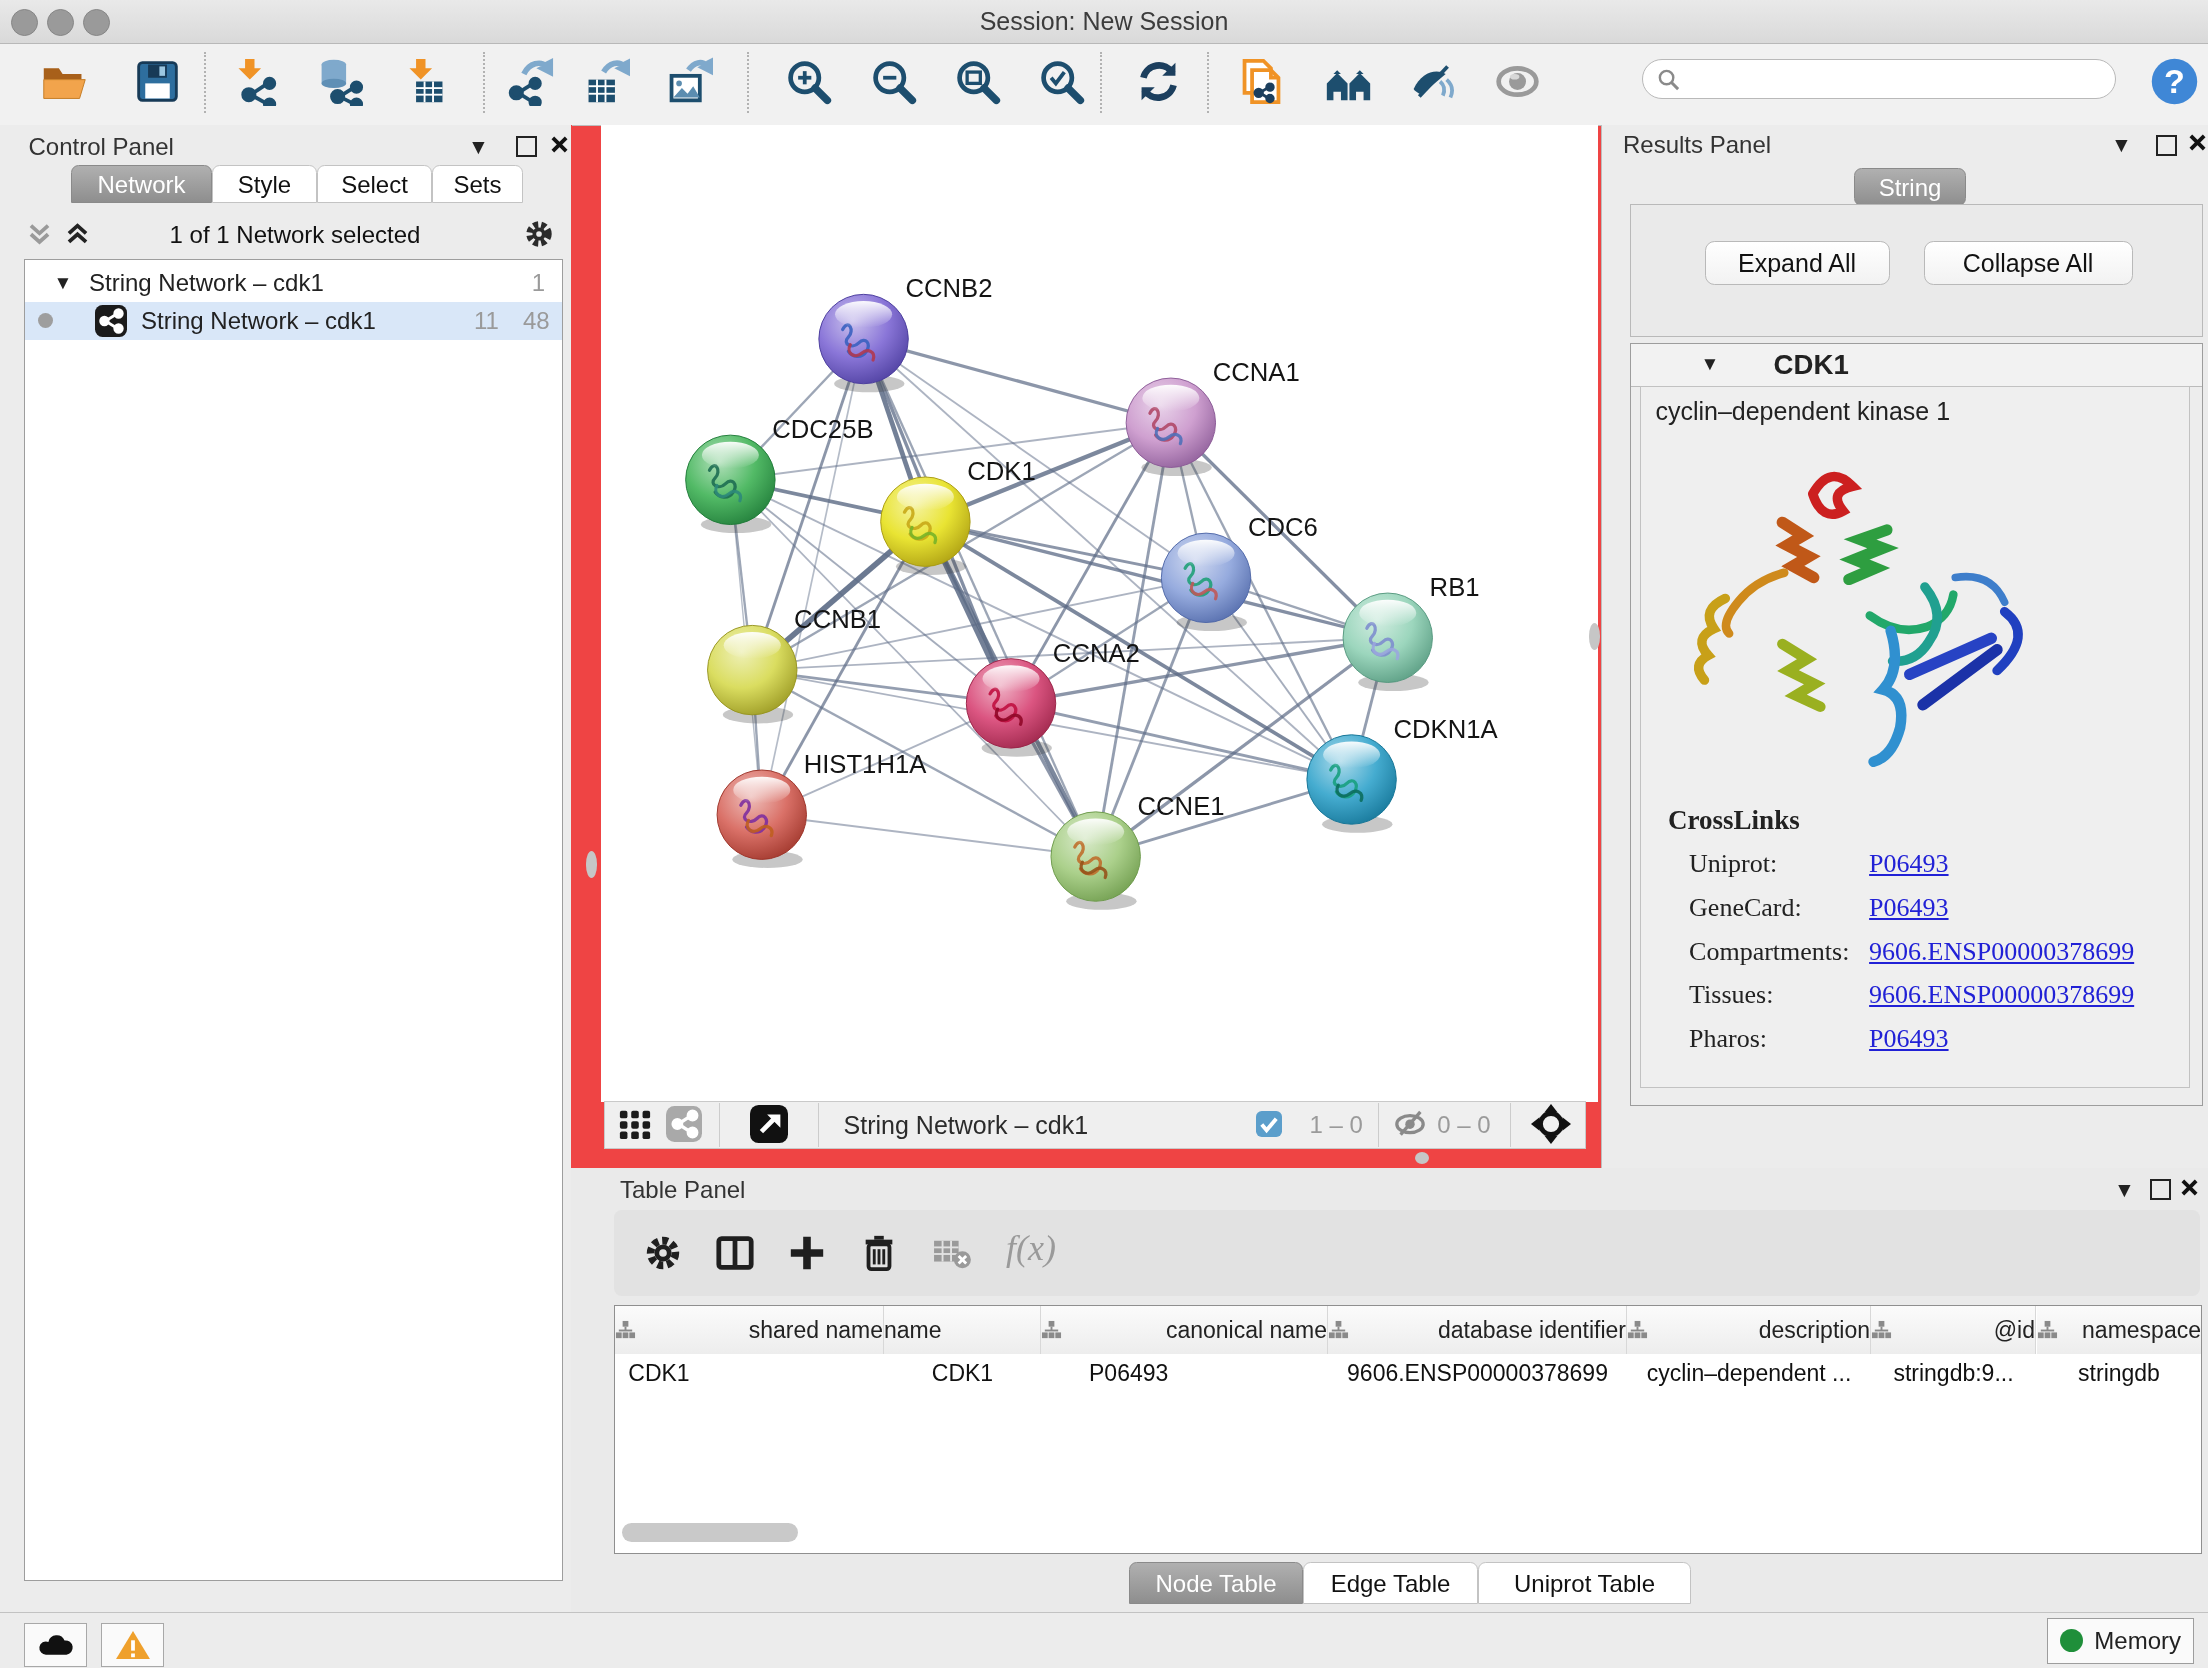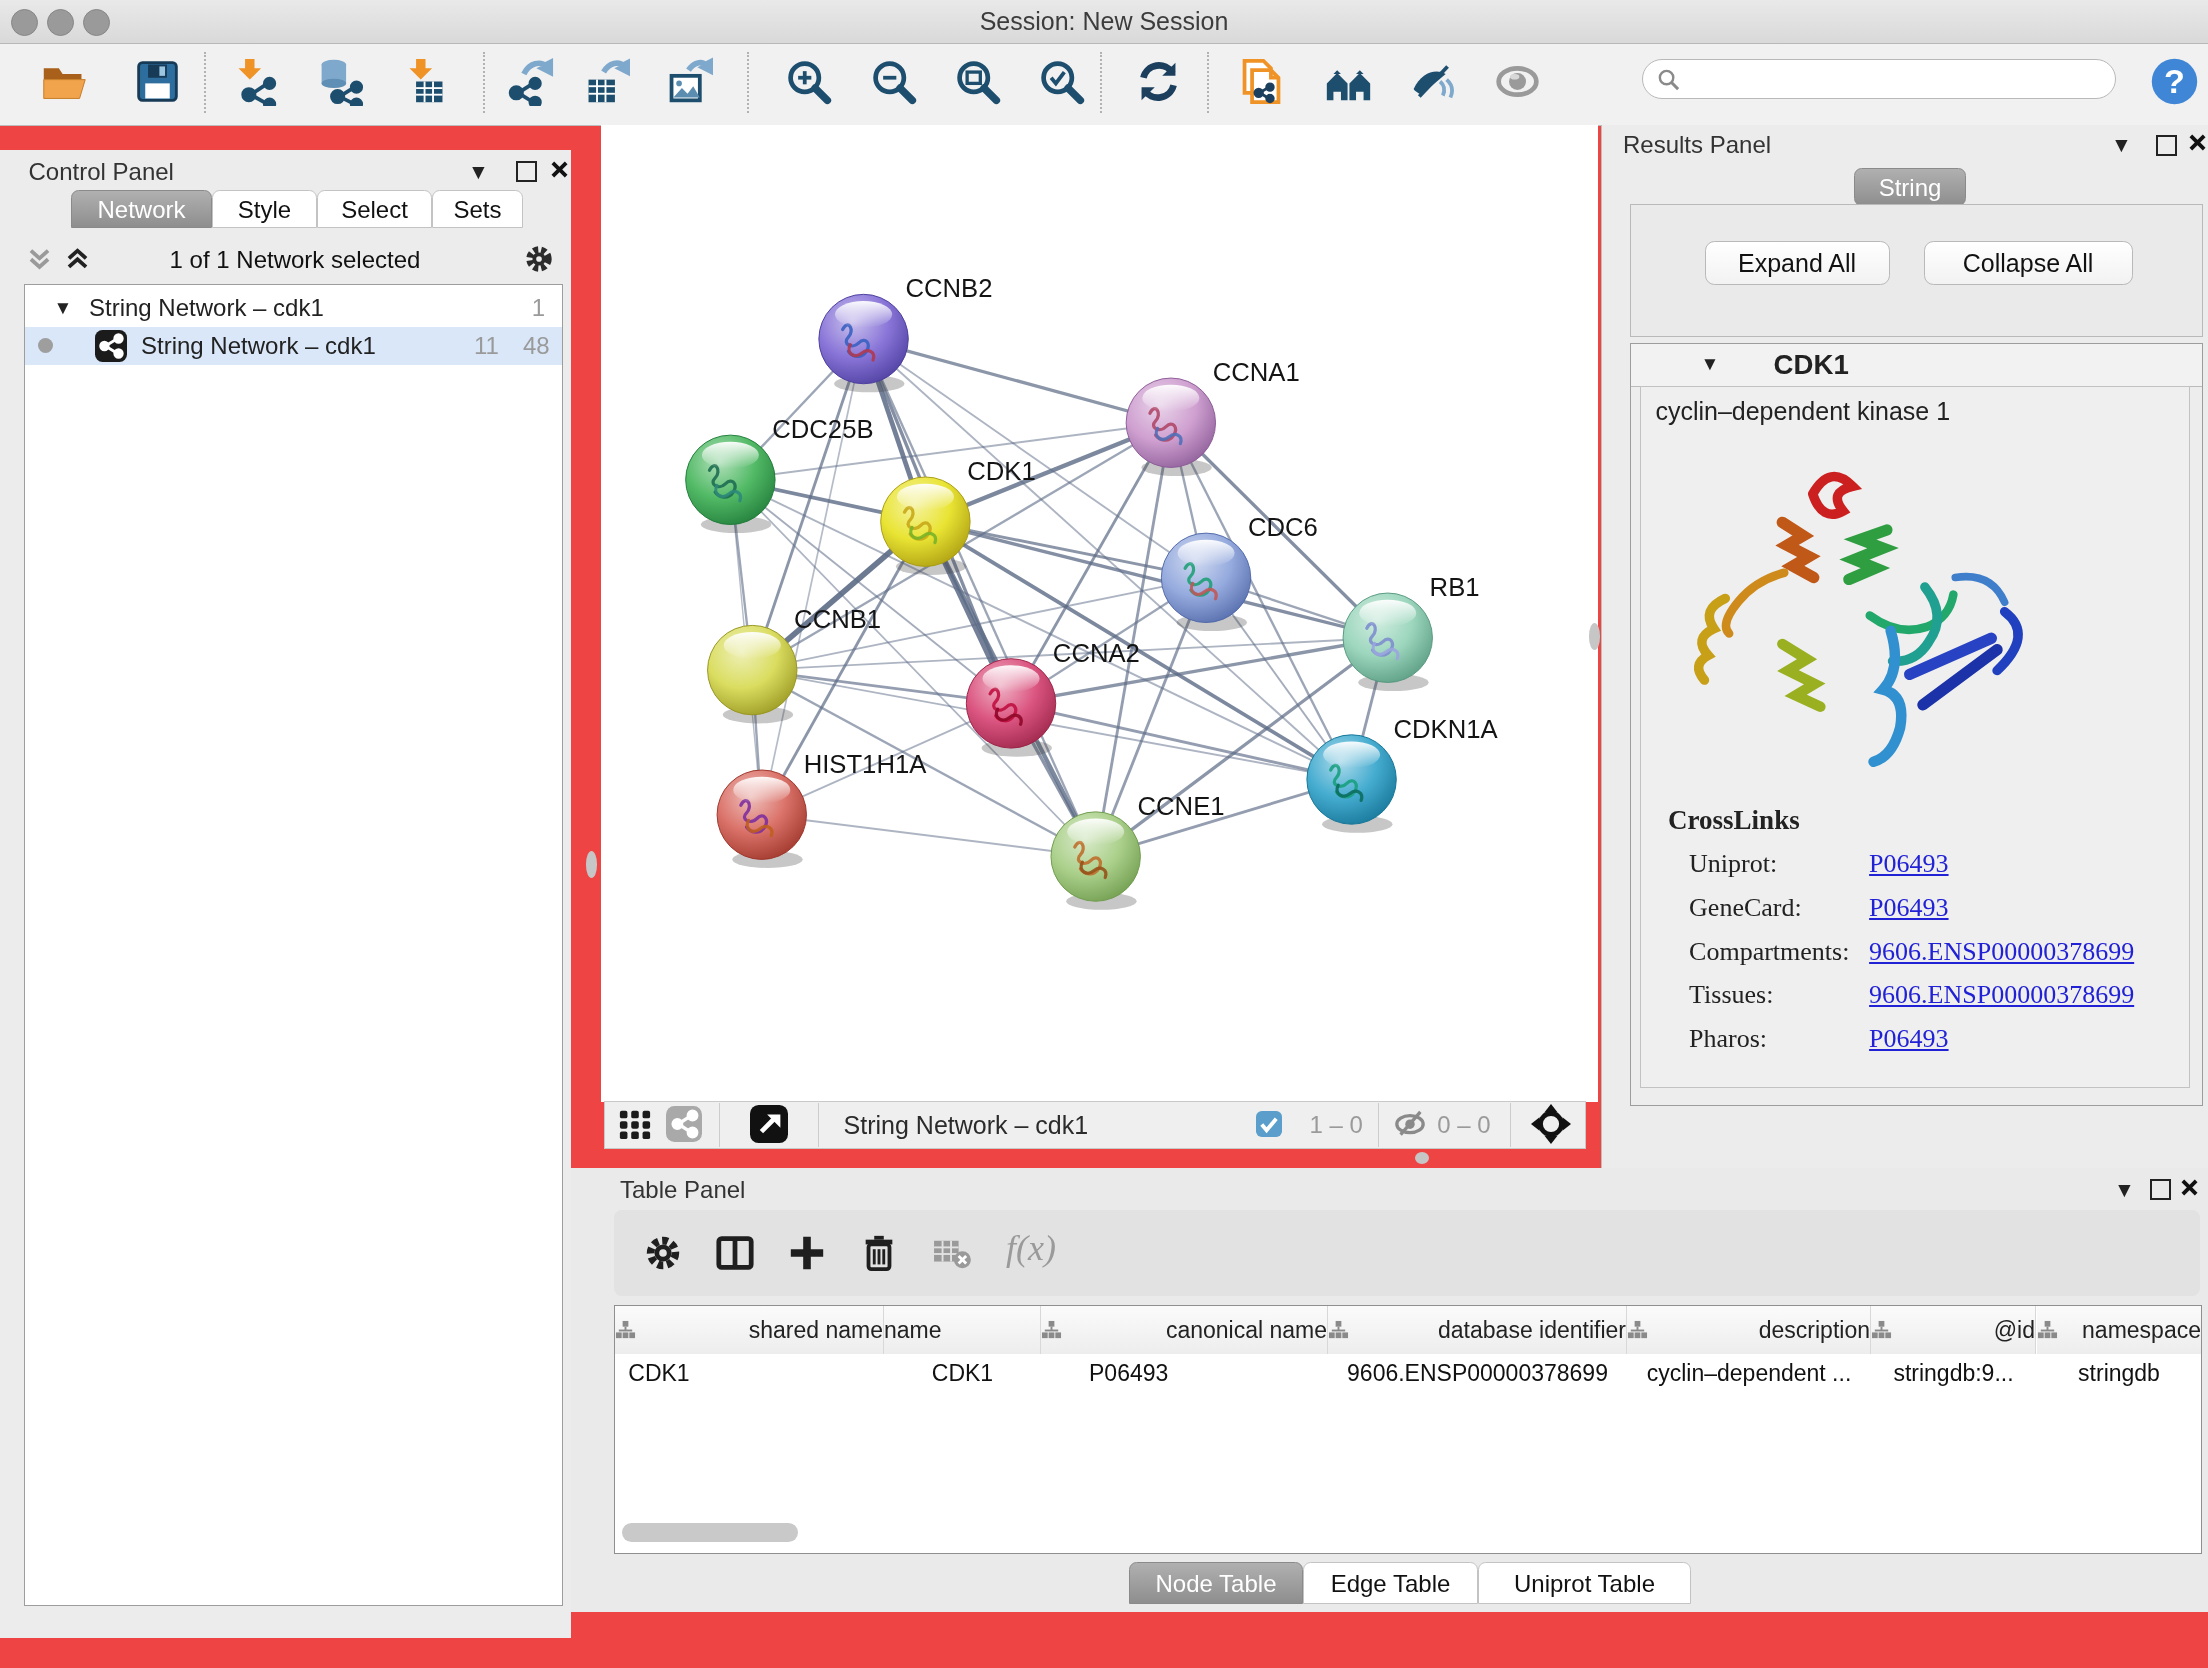--- a/index.html
+++ b/index.html
@@ -15,21 +15,21 @@
   .tb-ic{top:5.7px;width:53px;height:63px;display:flex;align-items:center;justify-content:center;}
   .tb-sep{top:7.6px;height:61px;border-left:2.9px dotted #b2b2b2;width:0;}
   #search-box{left:1642px;top:15px;width:474px;height:40px;background:#fff;border:1px solid #b9b9b9;border-radius:20px;display:flex;align-items:center;padding-left:13.3px;box-sizing:border-box;}
   #search-box input{border:none;outline:none;font-size:23px;width:399px;background:transparent;}
   
   .panel-title{font-size:24px;color:#333;}
   .tab{position:absolute;height:38px;line-height:38px;text-align:center;font-size:24px;background:#fff;border:1px solid #c3c3c3;border-radius:7.6px 7.6px 0 0;color:#111;box-sizing:border-box;}
   .tab.sel{background:linear-gradient(#b0b0b0,#8e8e8e);color:#fff;border-color:#8a8a8a;}
   .btn{background:linear-gradient(#ffffff,#f2f2f2);border:1px solid #b9b9b9;border-radius:9.5px;font-size:25px;text-align:center;color:#111;}
   
-  #control-panel{left:0;top:125px;width:571px;height:1488px;background:#ececec;border-right:1px solid #ef4444;margin-top:25px;}
+  #control-panel{left:0;top:125px;width:571px;height:1488px;background:#ececec;border-right:1px solid #ef4444;}
   #cp-list{left:24px;top:134px;width:537px;height:1320px;background:#fff;border:1.9px solid #9d9d9d;}
   .tree-row{position:absolute;left:0;width:100%;height:38px;line-height:38px;font-size:24px;}
   .count{color:#9a9a9a;}
   
   #net-canvas{left:601px;top:125px;width:997px;height:977px;background:#fff;}
   
   #view-toolbar{left:604px;top:1101px;width:980px;height:46px;background:#efefef;border:1px solid #c9c9c9;display:flex;align-items:center;}
   .vt-sep{width:0;height:44px;border-left:1px solid #cccccc;}
   
   #results-panel{left:1601px;top:125px;width:608px;height:1043px;background:#ececec;border-left:1px solid #bdbdbd;}
@@ -738,15 +738,33 @@
       <div class="td-cell" style="left:1422px;width:164px">stringdb</div>
 
       <div class="abs" style="left:6.7px;top:217px;width:176px;height:19px;border-radius:9.5px;background:#c9c9c9"></div>
     </div>
 
     <div class="tab sel" style="left:558px;top:394px;width:174px;height:42px;line-height:42px">Node Table</div>
     <div class="tab" style="left:732px;top:394px;width:175px;height:42px;line-height:42px">Edge Table</div>
     <div class="tab" style="left:907px;top:394px;width:213px;height:42px;line-height:42px">Uniprot Table</div>
   </div>
 
+  <div id="status-bar" class="abs">
+    <span class="abs sb-btn" style="left:24px">
+      <svg width="38" height="28.5" viewBox="0 0 40 30">
+          <path d="M10 26 a7 7 0 1 1 2 -13.5 a9 9 0 0 1 17 -1.5 a6.5 6.5 0 1 1 2 15z" fill="#111"></path>
+        </svg>
+    </span>
+    <span class="abs sb-btn" style="left:101px">
+      <svg width="36" height="32" viewBox="0 0 38 34">
+          <path d="M19 2 L37 32 H1 z" fill="#efa02c"></path>
+          <rect x="17" y="12" width="4" height="11" fill="#fff"></rect>
+          <rect x="17" y="26" width="4" height="4" fill="#fff"></rect>
+        </svg>
+    </span>
+    <span class="abs" style="left:2047px;top:4.8px;width:145px;height:44px;background:#fafafa;border:1.9px solid #9d9d9d;display:flex;align-items:center;justify-content:center">
+      <span style="width:23px;height:23px;border-radius:50%;background:#1f8f3a;margin-right:11.4px"></span>
+      <span style="font-size:24px">Memory</span>
+    </span>
+  </div>
 
 </div>
 
 
 </body></html>

